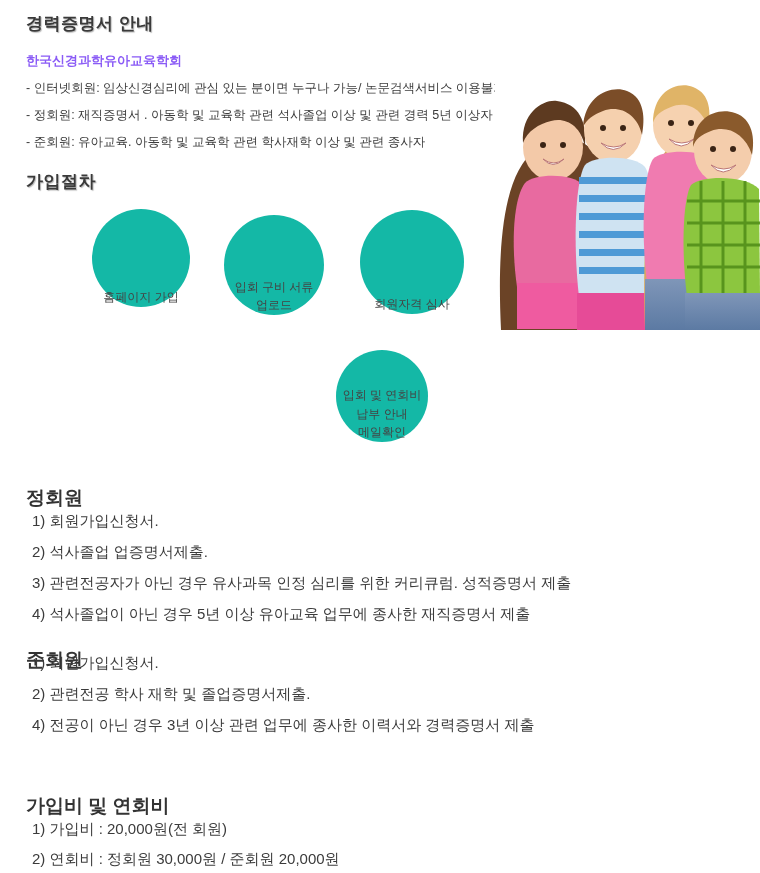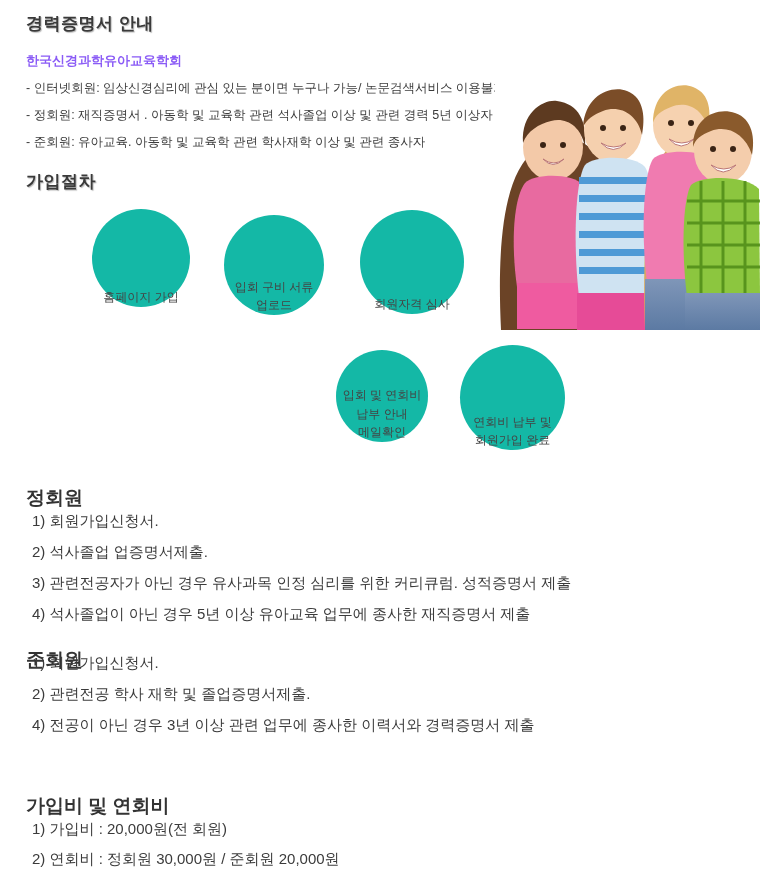--- a/index.html
+++ b/index.html
@@ -201,23 +201,20 @@
   </div>
   <div class="circle" id="circle-1">
     <span>입회 구비 서류<br>업로드</span>
   </div>
   <div class="circle" id="circle-2">
     <span>회원자격 심사</span>
   </div>
   <div class="circle" id="circle-3">
     <span>입회 및 연회비<br>납부 안내<br>메일확인</span>
   </div>
-  <div class="circle" id="circle-4">
-    <span>연회비 납부 및<br>회원가입 완료</span>
-  </div>
 
   <div class="section-heading-plain" id="title-regular">정회원</div>
   <div class="list" id="list-regular">
     <div class="list-item">1) 회원가입신청서.</div>
     <div class="list-item">2) 석사졸업 업증명서제출.</div>
     <div class="list-item">3) 관련전공자가 아닌 경우 유사과목 인정 심리를 위한 커리큐럼. 성적증명서 제출</div>
     <div class="list-item">4) 석사졸업이 아닌 경우 5년 이상 유아교육 업무에 종사한 재직증명서 제출</div>
   </div>
 
   <div class="section-heading-plain" id="title-associate">준회원</div>

